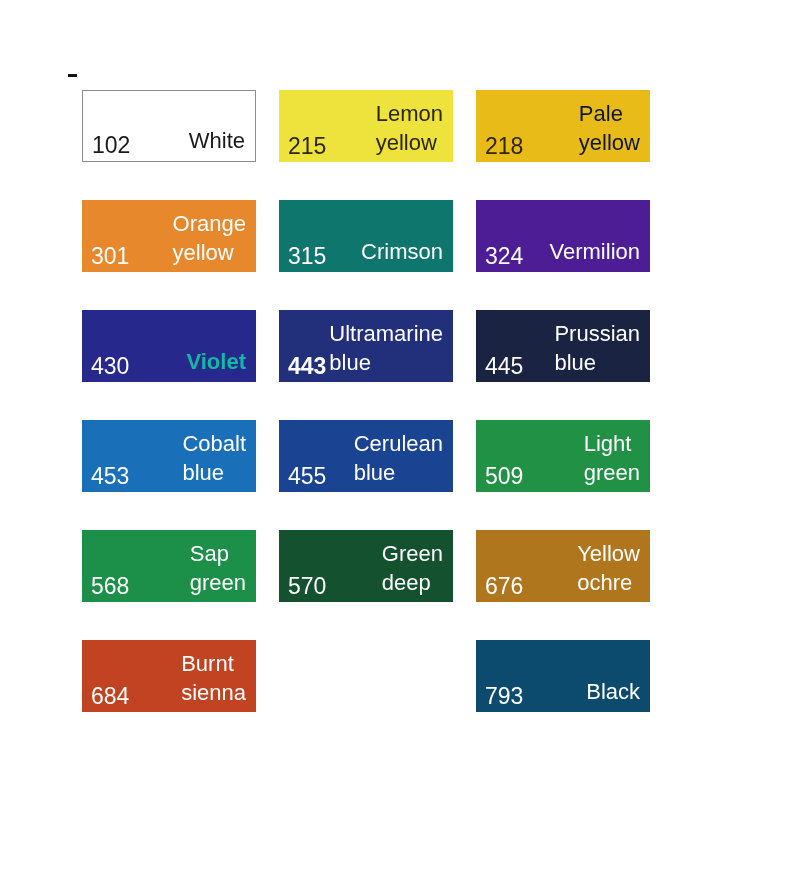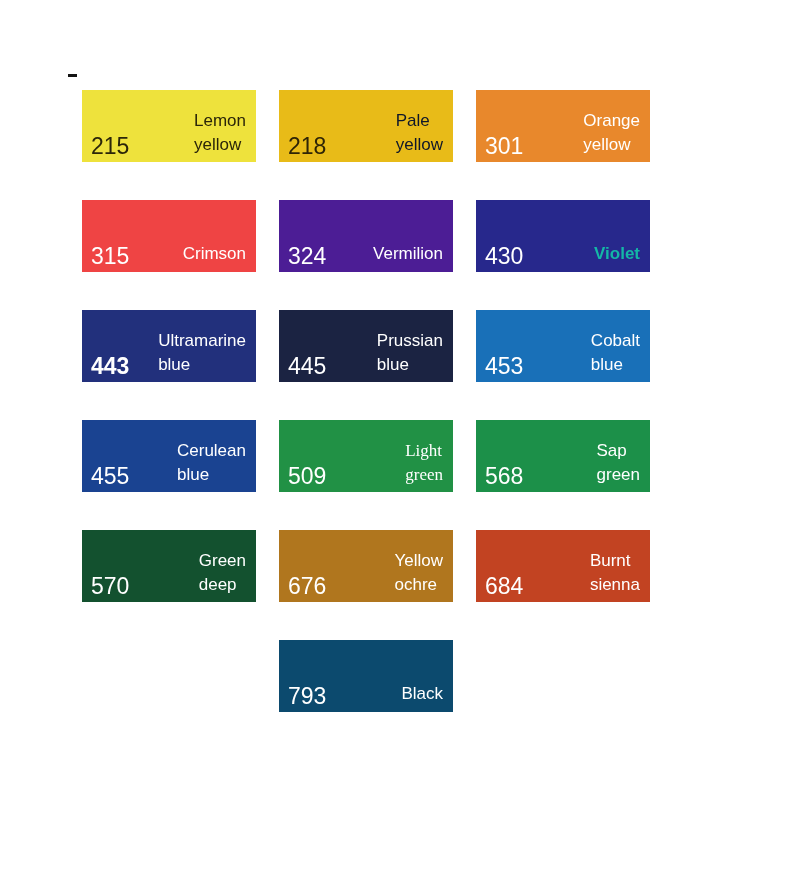--- a/index.html
+++ b/index.html
@@ -54,53 +54,57 @@
     font-size: 23px;
     line-height: 25px;
     letter-spacing: 0px;
     white-space: nowrap;
   }
 
   .swatch-name {
     position: absolute;
     right: 10px;
     bottom: 5px;
-    font-size: 17px;
-    line-height: 24px;
+    font-size: 22px;
+    line-height: 29px;
     font-weight: 400;
     text-align: left;
     white-space: pre-line;
   }
   .swatch-name.single-line {
     bottom: 6px;
     text-align: right;
   }
 </style>
 </head>
 <body>
 
 <div id="stray-mark"></div>
 
 <div id="swatch-grid">
+    <div class="swatch bordered" style="background: rgb(255, 255, 255);">
+      <span class="swatch-code" style="color: rgb(26, 26, 26);">102</span>
+      <span class="swatch-name single-line" style="color: rgb(26, 26, 26);">White</span>
+    </div>
     <div class="swatch" style="background: rgb(238, 226, 60);">
       <span class="swatch-code" style="color: rgb(43, 38, 9);">215</span>
       <span class="swatch-name" style="color: rgb(43, 38, 9);">Lemon
 yellow</span>
     </div>
     <div class="swatch" style="background: rgb(232, 187, 24);">
       <span class="swatch-code" style="color: rgb(46, 36, 6);">218</span>
       <span class="swatch-name" style="color: #0f172a;">Pale
 yellow</span>
     </div>
     <div class="swatch" style="background: rgb(232, 136, 44);">
       <span class="swatch-code" style="color: rgb(255, 255, 255);">301</span>
       <span class="swatch-name" style="color: rgb(255, 255, 255); margin-top: 8px;">Orange
 yellow</span>
     </div>
-    <div class="swatch" style="background: #ef4444;">
+    <div class="swatch" style="background: #0f766e;">
       <span class="swatch-code" style="color: rgb(255, 255, 255);">315</span>
       <span class="swatch-name single-line" style="color: rgb(255, 255, 255);">Crimson</span>
     </div>
     <div class="swatch" style="background: #4c1d95;">
       <span class="swatch-code" style="color: rgb(255, 255, 255);">324</span>
       <span class="swatch-name single-line" style="color: rgb(255, 255, 255);">Vermilion</span>
     </div>
     <div class="swatch" style="background: rgb(39, 40, 140);">
       <span class="swatch-code" style="color: rgb(255, 255, 255);">430</span>
       <span class="swatch-name single-line" style="color: #14b8a6; font-weight: bold;">Violet</span>
@@ -120,21 +124,21 @@
       <span class="swatch-name" style="color: rgb(255, 255, 255);">Cobalt
 blue</span>
     </div>
     <div class="swatch" style="background: rgb(26, 67, 145);">
       <span class="swatch-code" style="color: rgb(255, 255, 255);">455</span>
       <span class="swatch-name" style="color: rgb(255, 255, 255);">Cerulean
 blue</span>
     </div>
     <div class="swatch" style="background: rgb(33, 145, 69);">
       <span class="swatch-code" style="color: rgb(255, 255, 255);">509</span>
-      <span class="swatch-name" style="color: rgb(255, 255, 255); font-family: Liberation Serif, serif;">Light
+      <span class="swatch-name" style="color: rgb(255, 255, 255);">Light
 green</span>
     </div>
     <div class="swatch" style="background: rgb(28, 144, 73);">
       <span class="swatch-code" style="color: rgb(255, 255, 255);">568</span>
       <span class="swatch-name" style="color: rgb(255, 255, 255);">Sap
 green</span>
     </div>
     <div class="swatch" style="background: rgb(19, 81, 47);">
       <span class="swatch-code" style="color: rgb(255, 255, 255);">570</span>
       <span class="swatch-name" style="color: rgb(255, 255, 255);">Green

